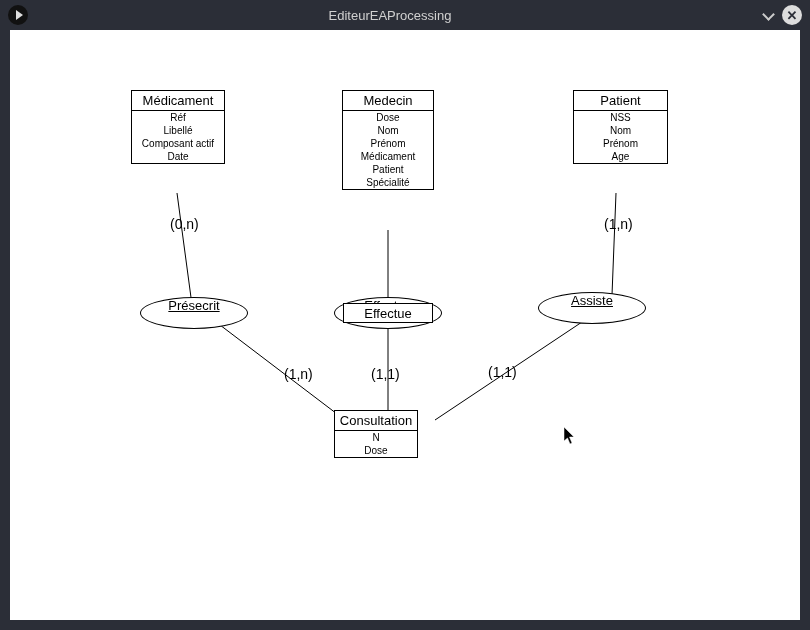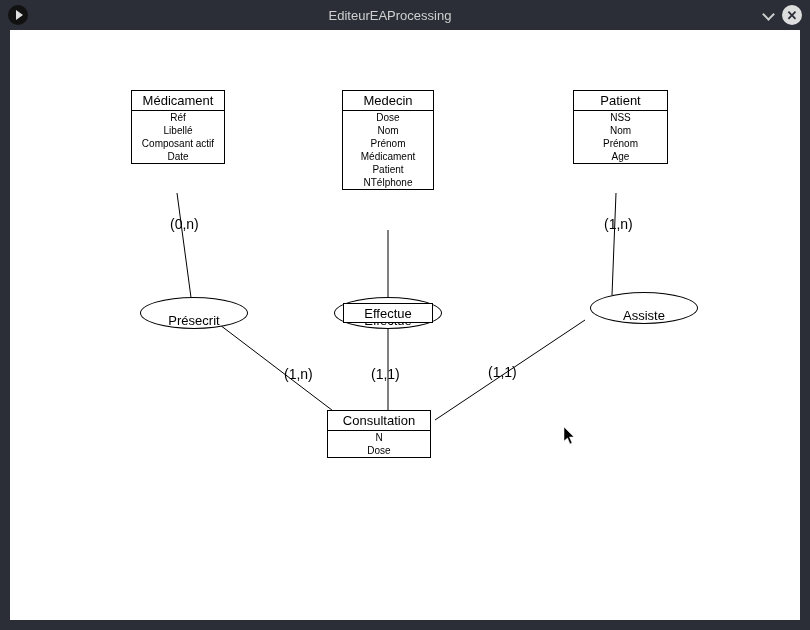--- a/index.html
+++ b/index.html
@@ -83,23 +83,24 @@
       padding: 1px 4px;
       font-size: 10px;
       white-space: nowrap;
     }
     .relationship {
       position: absolute;
       border: 1px solid #000;
       border-radius: 50%;
       background: #fff;
       display: flex;
-      align-items: flex-end;
+      align-items: flex-start;
       justify-content: center;
       font-size: 13px;
+      text-decoration: underline;
     }
     .cardinality {
       position: absolute;
       font-size: 14px;
       background: transparent;
     }
     svg.lines {
       position: absolute;
       top: 0; left: 0;
       width: 100%; height: 100%;
@@ -152,21 +153,21 @@
     <div class="entity-attr">Date</div>
   </div>
 
   <div class="entity" style="left:332px; top:60px; width:92px;">
     <div class="entity-title">Medecin</div>
     <div class="entity-attr">Dose</div>
     <div class="entity-attr">Nom</div>
     <div class="entity-attr">Prénom</div>
     <div class="entity-attr">Médicament</div>
     <div class="entity-attr">Patient</div>
-    <div class="entity-attr">NTélphone</div>
+    <div class="entity-attr">Spécialité</div>
   </div>
 
   <div class="entity" style="left:563px; top:60px; width:95px;">
     <div class="entity-title">Patient</div>
     <div class="entity-attr">NSS</div>
     <div class="entity-attr">Nom</div>
     <div class="entity-attr">Prénom</div>
     <div class="entity-attr">Age</div>
   </div>
 
@@ -175,25 +176,25 @@
   </div>
 
   <div class="relationship" style="left:324px; top:267px; width:108px; height:32px;">
     <span>Effectue</span>
   </div>
 
   <div style="position:absolute; left:333px; top:273px; width:90px; height:20px; border:1px solid #000; background:#fff; display:flex; align-items:center; justify-content:center; font-size:13px;">
     <span>Effectue</span>
   </div>
 
-  <div class="relationship" style="left:580px; top:262px; width:108px; height:32px;">
+  <div class="relationship" style="left:528px; top:262px; width:108px; height:32px;">
     <span>Assiste</span>
   </div>
 
-  <div class="entity" style="left:317px; top:380px; width:104px;">
+  <div class="entity" style="left:324px; top:380px; width:84px;">
     <div class="entity-title">Consultation</div>
     <div class="entity-attr">N</div>
     <div class="entity-attr">Dose</div>
   </div>
 
   <div class="cardinality" style="left:160px; top:186px;">(0,n)</div>
   <div class="cardinality" style="left:274px; top:336px;">(1,n)</div>
   <div class="cardinality" style="left:361px; top:336px;">(1,1)</div>
   <div class="cardinality" style="left:478px; top:334px;">(1,1)</div>
   <div class="cardinality" style="left:594px; top:186px;">(1,n)</div>

